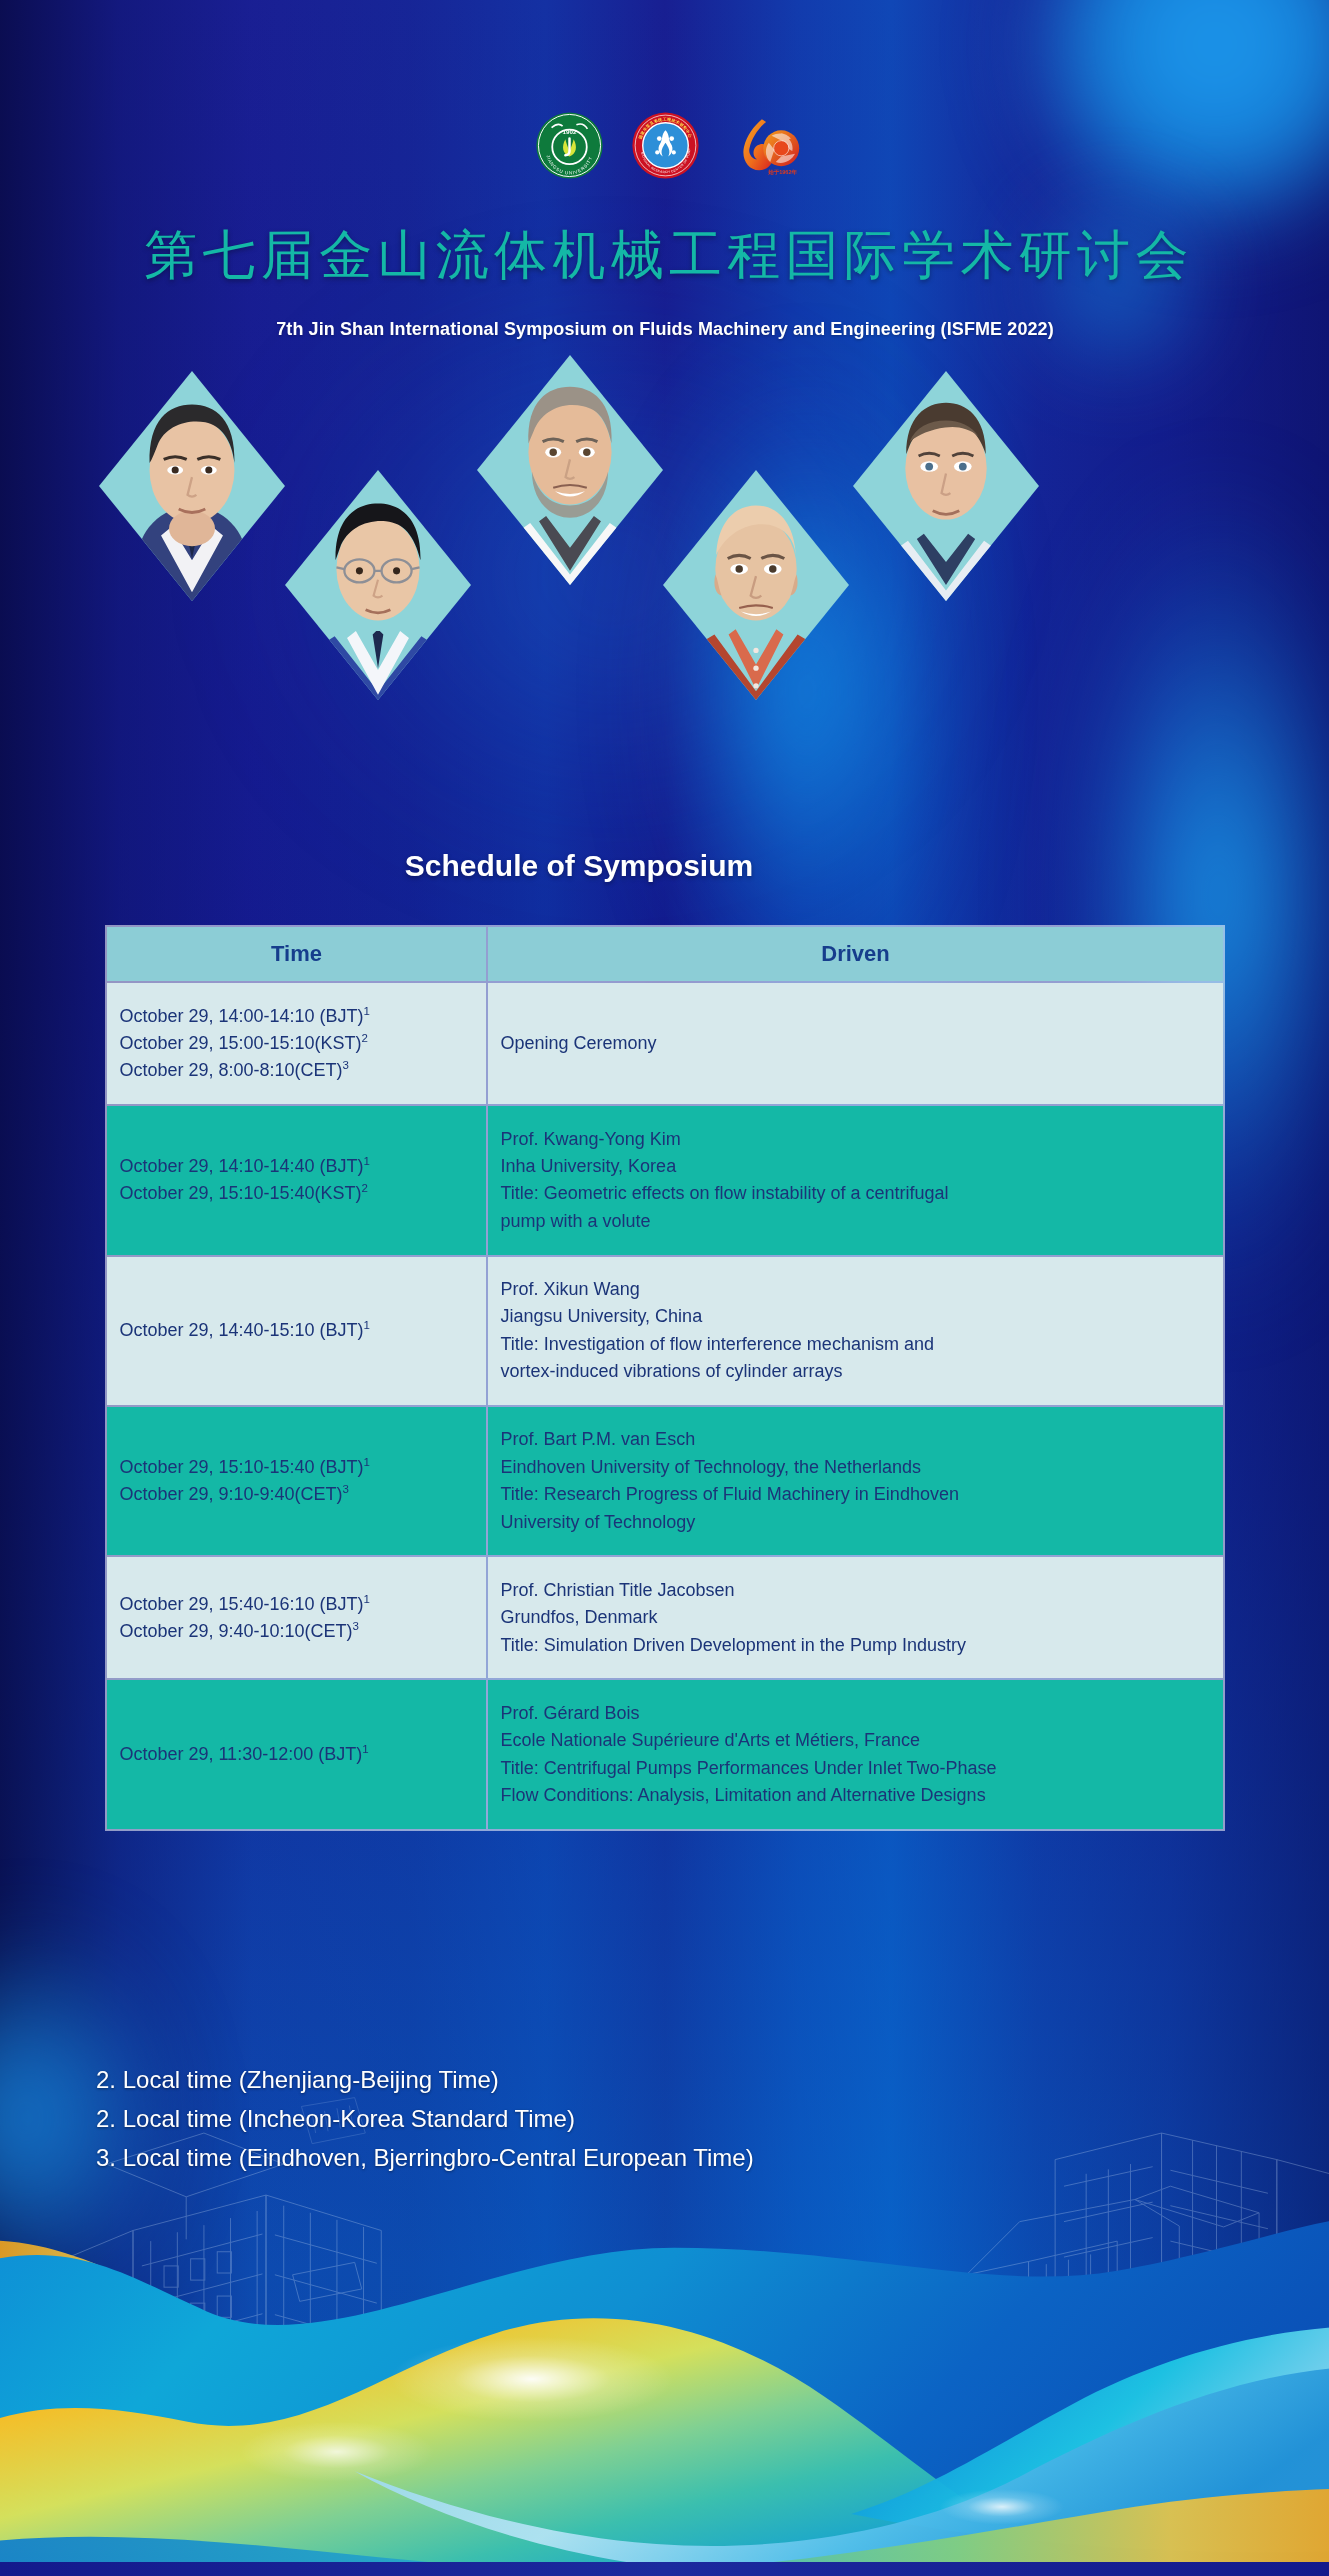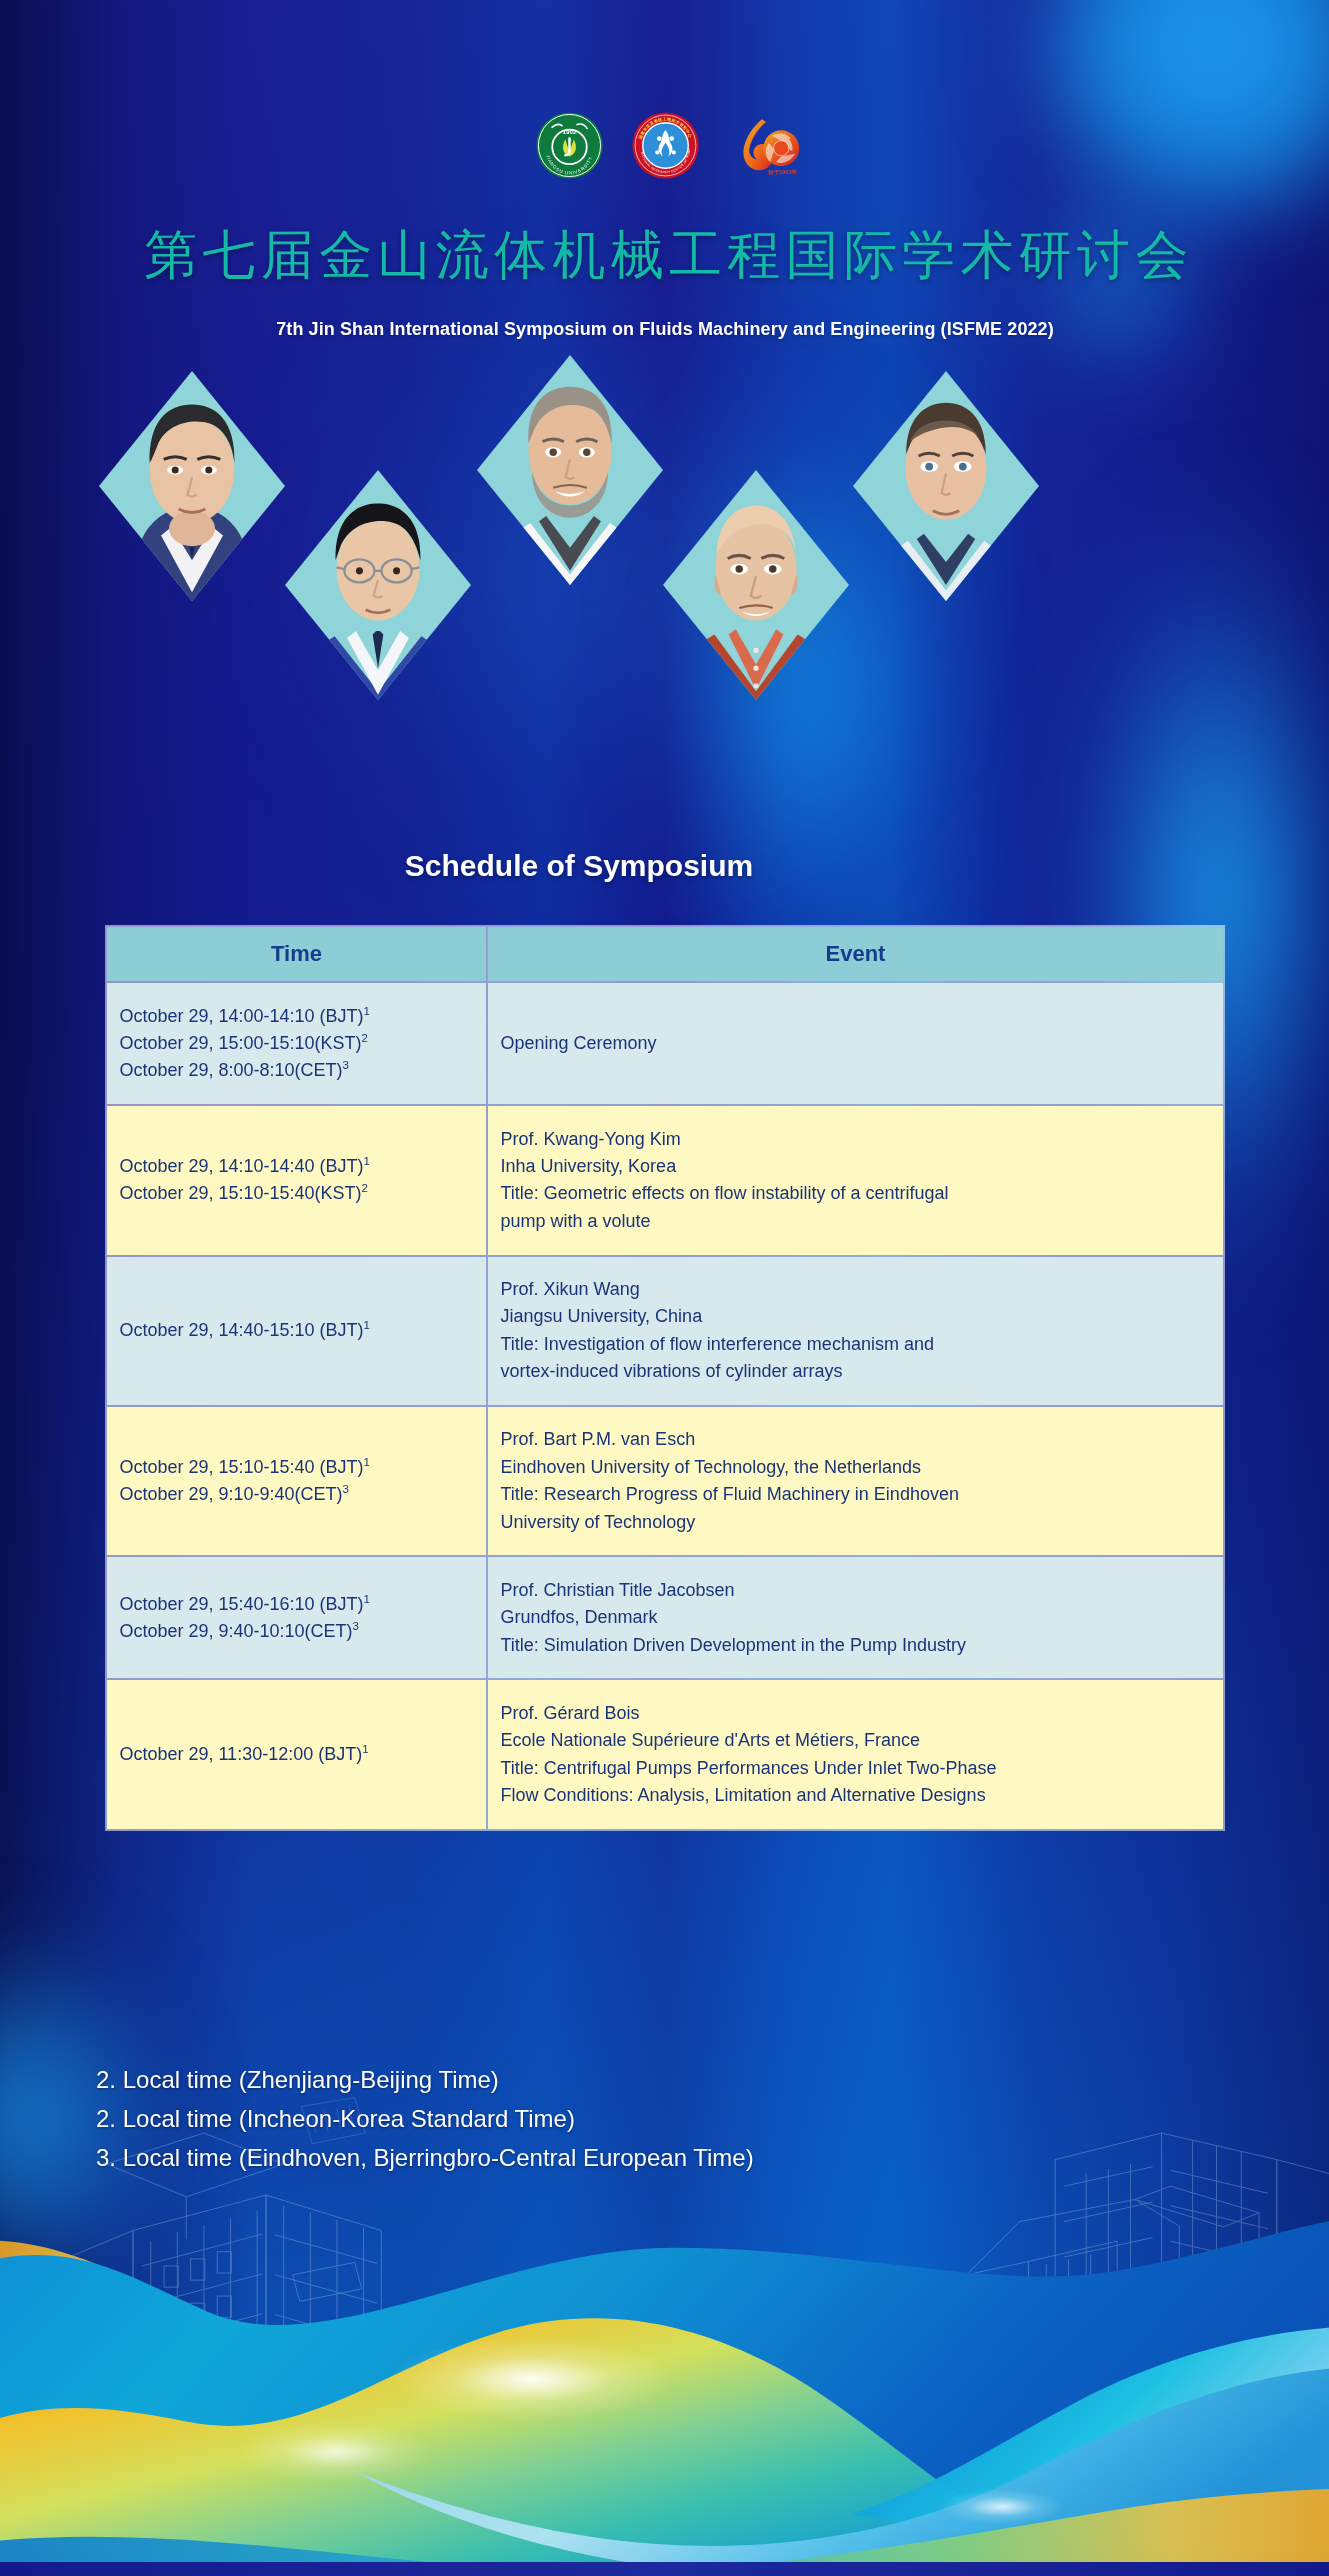--- a/index.html
+++ b/index.html
@@ -87,21 +87,21 @@
   table.sched th{
     background:#8ccdd6;color:#163d8c;font-size:22px;font-weight:bold;
     padding:14px 21px;text-align:center;
   }
   table.sched th.c-time{width:379px;}
   table.sched td{
     color:#1b3478;font-size:18px;line-height:1.52;text-align:left;
     padding:19.5px 12.4px;vertical-align:middle;
   }
   table.sched tr.odd td{background:#d7e9ec;}
-  table.sched tr.even td{background:#fef9c3;}
+  table.sched tr.even td{background:#14b8a6;}
   td.time{font-size:18px;line-height:1.62;white-space:pre-line;}
   sup{font-size:11.5px;vertical-align:super;line-height:0;}
 
   .notes{position:absolute;left:96px;top:2062px;width:975px;}
   .note{
     color:#ffffff;font-size:24px;line-height:1.48;
     text-shadow:0 0.9px 2.7px rgba(0,0,0,.45);
     margin-bottom:3.5px;
   }
 </style>
@@ -456,21 +456,21 @@
     </div>
   </div>
 
   <div class="sched-title">Schedule of Symposium</div>
 
   <div class="table-wrap">
     <table class="sched">
       <thead>
         <tr>
           <th class="c-time">Time</th>
-          <th>Event</th>
+          <th>Driven</th>
         </tr>
       </thead>
       <tbody id="sched-body">
           <tr class="odd">
             <td class="time"><div>October 29, 14:00-14:10 (BJT)<sup>1</sup></div><div>October 29, 15:00-15:10(KST)<sup>2</sup></div><div>October 29, 8:00-8:10(CET)<sup>3</sup></div></td>
             <td>
               <div>Opening Ceremony</div>
             </td>
           </tr>
           <tr class="even">

